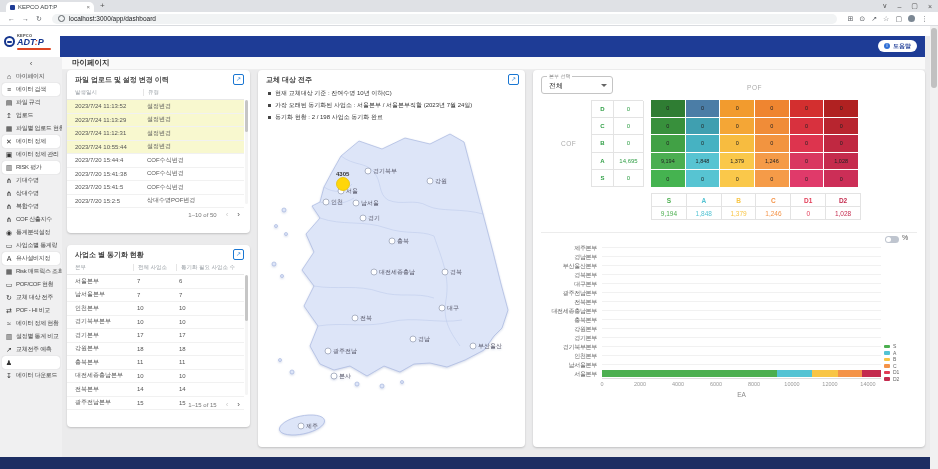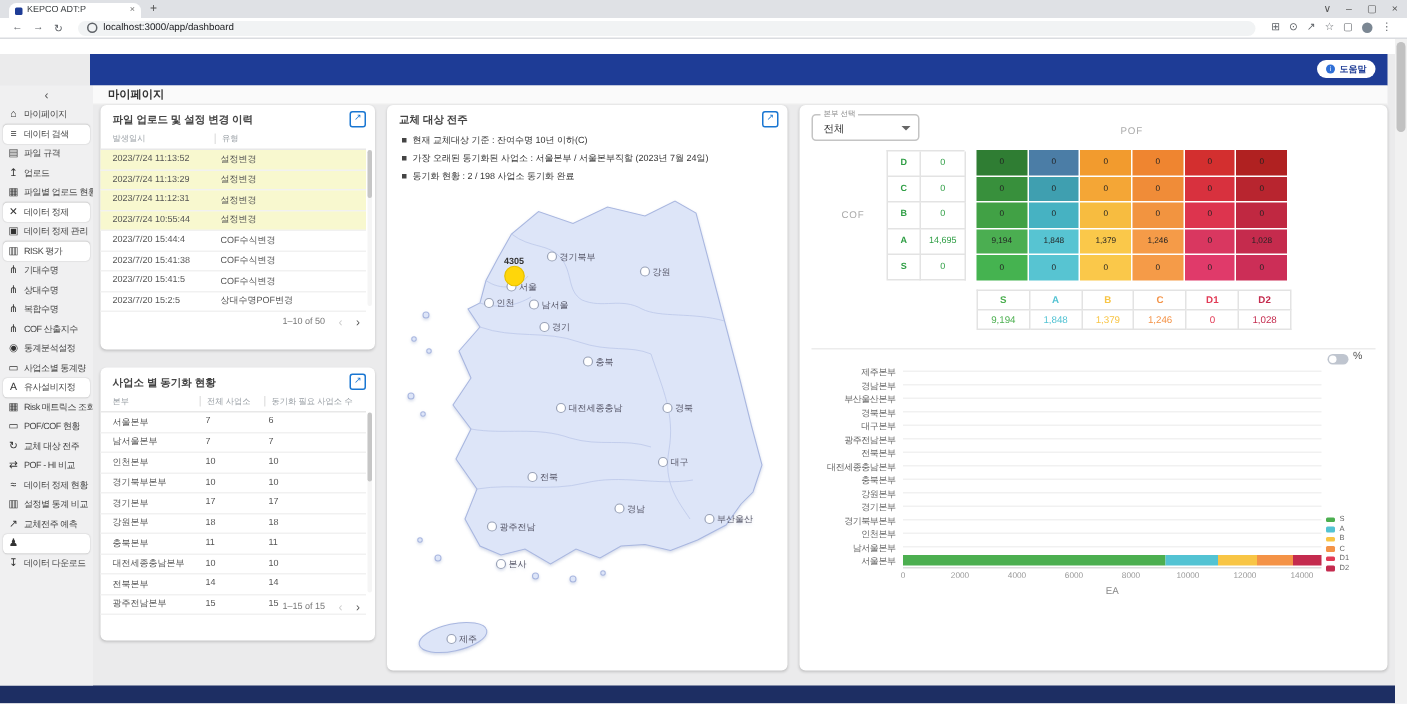--- a/index.html
+++ b/index.html
@@ -137,20 +137,28 @@
         <span class="tbi">↗</span>
         <span class="tbi">☆</span>
         <span class="tbi">▢</span>
         <span class="tbi avatar"></span>
         <span class="tbi">⋮</span>
       </div>
   </div>
 
   <div class="page">
     <div class="whitetop"></div>
+    <div class="logobox">
+      <span class="emb"></span>
+      <span class="logotxt">
+        <span class="logo-k">KEPCO</span>
+        <span class="logo-adtp"><span>ADT</span><span class="logo-colon">:</span><span>P</span></span>
+        <span class="logo-underline"></span>
+      </span>
+    </div>
     <div class="bluebar">
       <button class="help">
         <span class="info">i</span>
         <span class="help-lb">도움말</span>
       </button>
     </div>
     <div class="titlebar">
       <span class="pg-title">마이페이지</span>
     </div>
 

